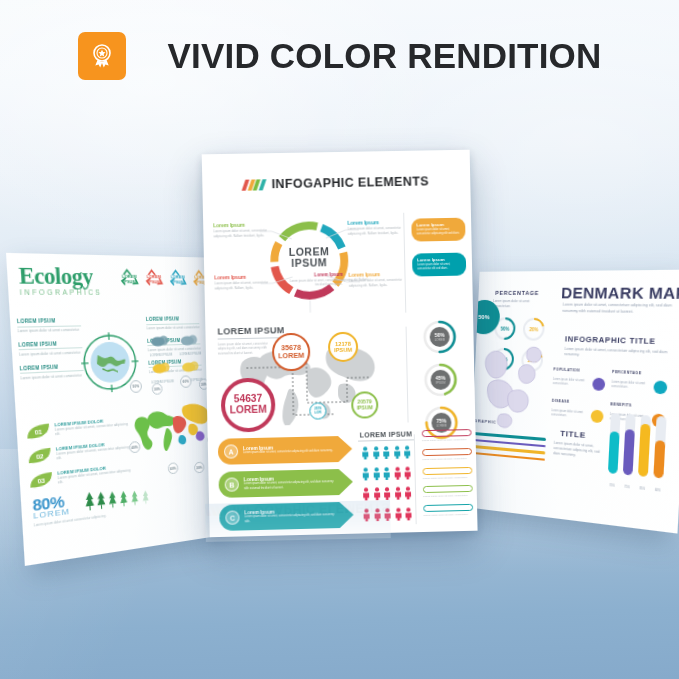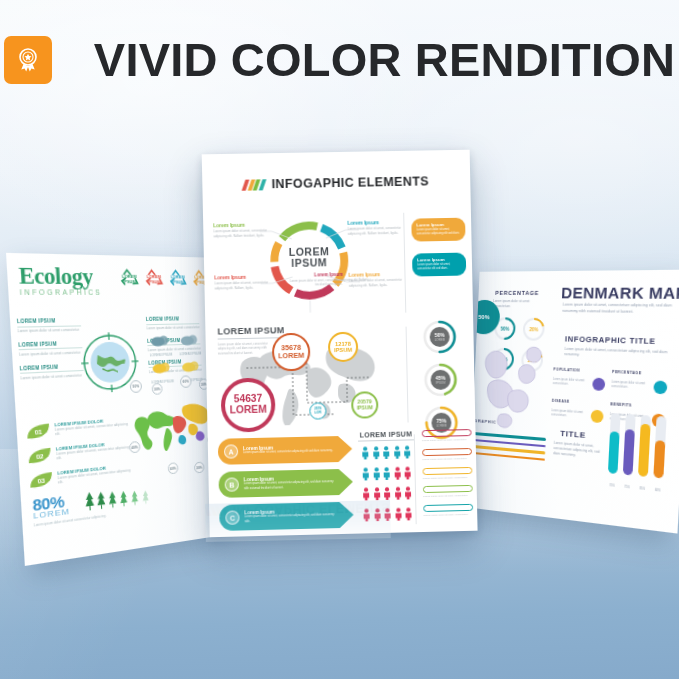--- a/index.html
+++ b/index.html
@@ -32,21 +32,21 @@
     position: absolute; left: 0; right: 0; top: 32px;
     display: flex; align-items: center; justify-content: center; gap: 14px;
   }
   .badge-tile {
     width: 48px; height: 48px; border-radius: 7px;
     background: #F7941E;
     display: flex; align-items: center; justify-content: center;
     flex: 0 0 auto;
   }
   .banner-title {
-    font-size: 47px; font-weight: bold; letter-spacing: .2px;
+    font-size: 35px; font-weight: bold; letter-spacing: .2px;
     color: #26282b; white-space: nowrap;
     font-family: "Liberation Sans", sans-serif;
     margin-left: 28px;
   }
 
   
   .poster { position: absolute; background: #ffffff; overflow: hidden; }
 
   
   #poster-left {

